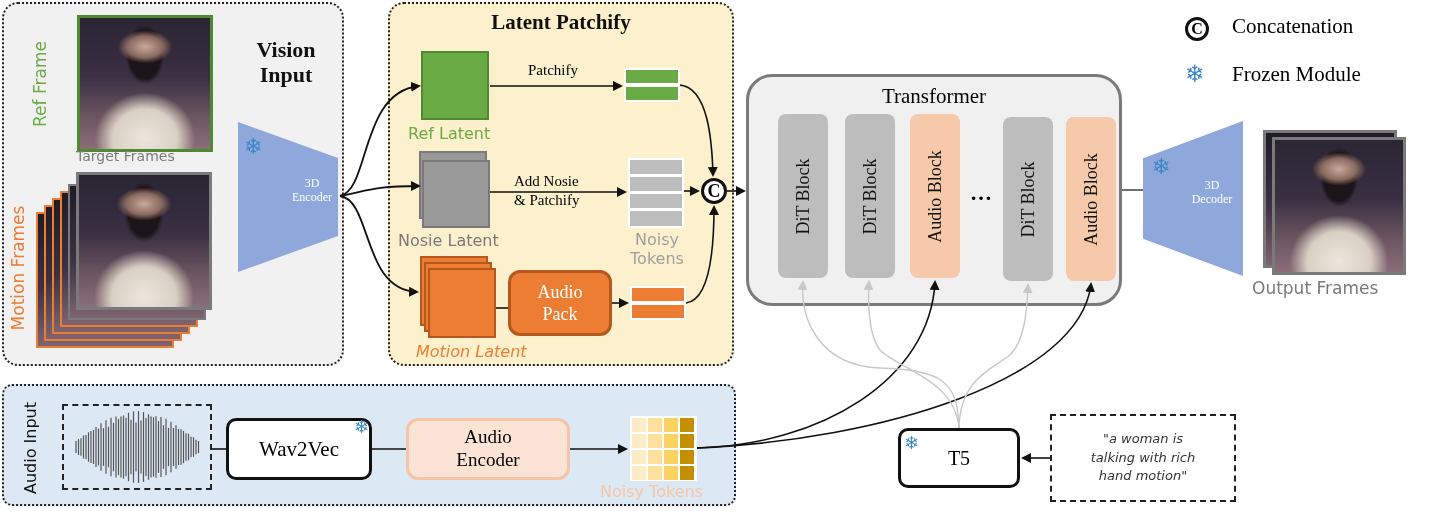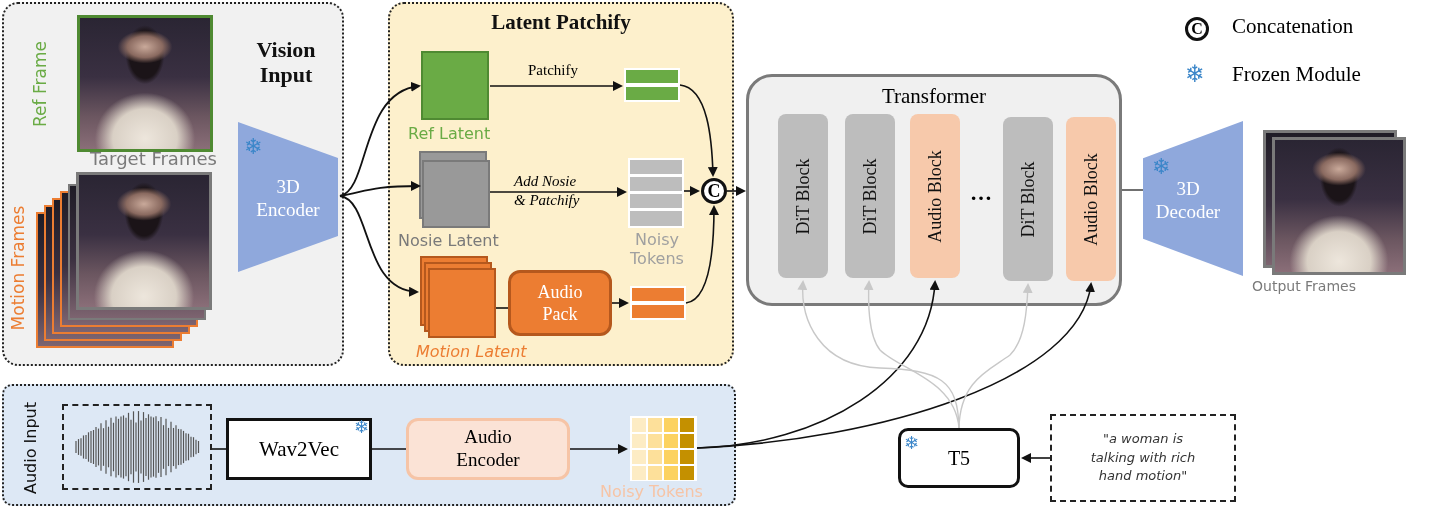--- a/index.html
+++ b/index.html
@@ -20,39 +20,39 @@
     background:
       radial-gradient(ellipse 30% 18% at 50% 22%, #c9a99a 0%, #8a6a60 45%, transparent 70%),
       radial-gradient(ellipse 20% 30% at 50% 28%, #1b1418 0%, #1b1418 60%, transparent 75%),
       radial-gradient(ellipse 55% 50% at 50% 92%, #ede6dc 0%, #d9d0c5 45%, transparent 70%),
       linear-gradient(180deg, #2a2533 0%, #3a3042 45%, #6b5660 75%, #8a6e78 100%);
   }
   .photo-dark { box-sizing:border-box; background: linear-gradient(180deg,#1f1c26 0%, #3b3040 55%, #7d6470 100%); }
 
   
   .trap { background:#8fa8dc; }
-  .trap-label { color:#fff; font-size:19px; text-align:center; line-height:1.2; }
+  .trap-label { color:#fff; font-size:12px; text-align:center; line-height:1.2;padding-left:24px; }
 
   
   .sq-green { background:#6aab45; border:2px solid #4f8a32; box-sizing:border-box; }
   .sq-gray { background:#999; border:2px solid #7a7a7a; box-sizing:border-box; }
   .sq-orange { background:#ec7d32; border:2px solid #b5581d; box-sizing:border-box; }
   .lbl-sans { font-family:"DejaVu Sans", sans-serif; font-size:16px; }
 
   .token-row { box-sizing:border-box; border:2px solid #fff; }
   .framepack { left:508px; top:270px; width:104px; height:66px; background:#ec7d32; border:3px solid #b5581d; border-radius:12px; box-sizing:border-box; color:#fff; font-size:18px; text-align:center; line-height:1.25; display:flex; align-items:center; justify-content:center; flex-direction:column; }
 
   
   .transformer { left:746px; top:74px; width:376px; height:232px; background:#f0f0f0; border:3px solid #7a7a7a; border-radius:26px; box-sizing:border-box; }
   .tblock { width:50px; border-radius:8px; display:flex; align-items:center; justify-content:center; }
   .tblock span { transform:rotate(-90deg); white-space:nowrap; font-size:18px; color:#111; }
   .dit { background:#bdbdbd; }
   .audioblk { background:#f7c9ab; }
 
-  .box-wav { left:226px; top:418px; width:146px; height:62px; background:#fff; border:3px solid #111; border-radius:0; box-sizing:border-box; display:flex; align-items:center; justify-content:center; font-size:21px;text-align:right; }
+  .box-wav { left:226px; top:418px; width:146px; height:62px; background:#fff; border:3px solid #111; border-radius:10px; box-sizing:border-box; display:flex; align-items:center; justify-content:center; font-size:21px;text-align:right; }
   .box-aenc { left:406px; top:418px; width:164px; height:62px; background:#fbe3d6; border:3px solid #f6c4a6; border-radius:12px; box-sizing:border-box; display:flex; align-items:center; justify-content:center; flex-direction:column; font-size:19px; line-height:1.2; }
   .box-t5 { left:898px; top:428px; width:122px; height:60px; background:#fff; border:3px solid #111; border-radius:10px; box-sizing:border-box; display:flex; align-items:center; justify-content:center; font-size:20px; }
   .box-prompt { left:1050px; top:414px; width:186px; height:88px; border:2px dashed #222; box-sizing:border-box; display:flex; align-items:center; justify-content:center; text-align:center; font-family:"DejaVu Sans", sans-serif; font-size:13px; font-style:italic; color:#333; line-height:1.45; padding:4px; }
   .wave-box { left:62px; top:404px; width:150px; height:86px; border:2px dashed #222; box-sizing:border-box; }
 
   .snow { color:#3b86c9; font-family:"DejaVu Sans", sans-serif; line-height:1; }
 
   svg.overlay { position:absolute; left:0; top:0; }
 </style>
 </head>
@@ -63,21 +63,21 @@
 <div class="abs panel-audio"></div>
 
 <div class="abs title-bold" style="left:236px;top:10px;width:100px;margin-top:27px;">
   <div>Vision</div>
   <div>Input</div>
 </div>
 
 <div class="abs photo" style="left:77px;top:15px;width:136px;height:137px;border:3px solid #4f8a32;"></div>
 <div class="abs sans" style="left:40px;top:84px;transform:translate(-50%,-50%) rotate(-90deg);color:#6aab45;font-size:17px;white-space:nowrap;">Ref Frame</div>
 
-<div class="abs sans" style="left:90px;top:148px;color:#7a7a7a;font-size:18px;white-space:nowrap;">Target Frames</div>
+<div class="abs sans" style="left:76px;top:148px;color:#7a7a7a;font-size:14px;white-space:nowrap;">Target Frames</div>
 
 <div class="abs photo-dark" style="left:36px;top:212px;width:138px;height:136px;border:2px solid #ec7d32;"></div>
 <div class="abs photo-dark" style="left:44px;top:205px;width:138px;height:136px;border:2px solid #ec7d32;"></div>
 <div class="abs photo-dark" style="left:52px;top:198px;width:138px;height:136px;border:2px solid #ec7d32;"></div>
 <div class="abs photo-dark" style="left:60px;top:191px;width:138px;height:136px;border:2px solid #ec7d32;"></div>
 <div class="abs photo-dark" style="left:68px;top:184px;width:138px;height:136px;border:2px solid #7a7a7a;"></div>
 <div class="abs photo" style="left:76px;top:172px;width:136px;height:138px;border:3px solid #7a7a7a;"></div>
 <div class="abs sans" style="left:18px;top:268px;transform:translate(-50%,-50%) rotate(-90deg);color:#ec7d32;font-size:17px;white-space:nowrap;">Motion Frames</div>
 
 <div class="abs trap" style="left:238px;top:122px;width:100px;height:150px;clip-path:polygon(0 0,100% 24%,100% 76%,0 100%);"></div>
@@ -95,21 +95,21 @@
 <div class="abs sq-gray" style="left:419px;top:151px;width:68px;height:68px;"></div>
 <div class="abs sq-gray" style="left:422px;top:160px;width:68px;height:68px;"></div>
 <div class="abs lbl-sans" style="left:398px;top:231px;color:#7a7a7a;">Nosie Latent</div>
 
 <div class="abs sq-orange" style="left:420px;top:256px;width:68px;height:70px;"></div>
 <div class="abs sq-orange" style="left:424px;top:262px;width:68px;height:70px;"></div>
 <div class="abs sq-orange" style="left:428px;top:268px;width:68px;height:70px;"></div>
 <div class="abs lbl-sans" style="left:416px;top:342px;color:#ec7d32;font-style:italic;">Motion Latent</div>
 
 <div class="abs serif" style="left:528px;top:62px;font-size:15px;">Patchify</div>
-<div class="abs serif" style="left:514px;top:172px;font-size:15px;line-height:1.25;font-style:italic;">
+<div class="abs serif" style="left:514px;top:172px;font-size:15px;line-height:1.25;">
   <div>Add Nosie</div>
   <div>&amp; Patchify</div>
 </div>
 
 <div class="abs" style="left:624px;top:68px;width:56px;height:34px;background:#fff;">
   <div class="abs token-row" style="left:0;top:0;width:56px;height:17px;background:#6aab45;"></div>
   <div class="abs token-row" style="left:0;top:17px;width:56px;height:17px;background:#6aab45;"></div>
 </div>
 
 <div class="abs" style="left:628px;top:158px;width:56px;height:70px;background:#fff;">
@@ -161,21 +161,21 @@
 <div class="abs serif" style="left:1232px;top:62px;font-size:21px;">Frozen Module</div>
 
 <div class="abs trap" style="left:1143px;top:121px;width:100px;height:155px;clip-path:polygon(0 24%,100% 0,100% 100%,0 76%);"></div>
 <div class="abs snow" style="left:1152px;top:156px;font-size:22px;">❄</div>
 <div class="abs trap-label" style="left:1143px;top:178px;width:90px;">
   <div>3D</div>
   <div>Decoder</div>
 </div>
 <div class="abs photo-dark" style="left:1263px;top:130px;width:134px;height:138px;border:3px solid #7a7a7a;"></div>
 <div class="abs photo" style="left:1272px;top:137px;width:134px;height:138px;border:3px solid #7a7a7a;"></div>
-<div class="abs sans" style="left:1252px;top:278px;color:#7a7a7a;font-size:14px;white-space:nowrap;">Output Frames</div>
+<div class="abs sans" style="left:1252px;top:278px;color:#7a7a7a;font-size:17px;white-space:nowrap;">Output Frames</div>
 
 <div class="abs sans" style="left:30px;top:448px;transform:translate(-50%,-50%) rotate(-90deg);font-size:16px;white-space:nowrap;color:#111;">Audio Input</div>
 <div class="abs wave-box">
   <svg width="146" height="82" id="wave-svg">
       <line x1="12" x2="12" y1="35" y2="47" stroke="#555" stroke-width="1.2"></line>
       <line x1="14.5" x2="14.5" y1="33.084301849713306" y2="48.915698150286694" stroke="#555" stroke-width="1.2"></line>
       <line x1="17" x2="17" y1="32.30607663982783" y2="49.69392336017217" stroke="#555" stroke-width="1.2"></line>
       <line x1="19.5" x2="19.5" y1="29.43541510211091" y2="52.56458489788909" stroke="#555" stroke-width="1.2"></line>
       <line x1="22" x2="22" y1="28.930208091782518" y2="53.06979190821748" stroke="#555" stroke-width="1.2"></line>
       <line x1="24.5" x2="24.5" y1="26.30873386149146" y2="55.69126613850854" stroke="#555" stroke-width="1.2"></line>

